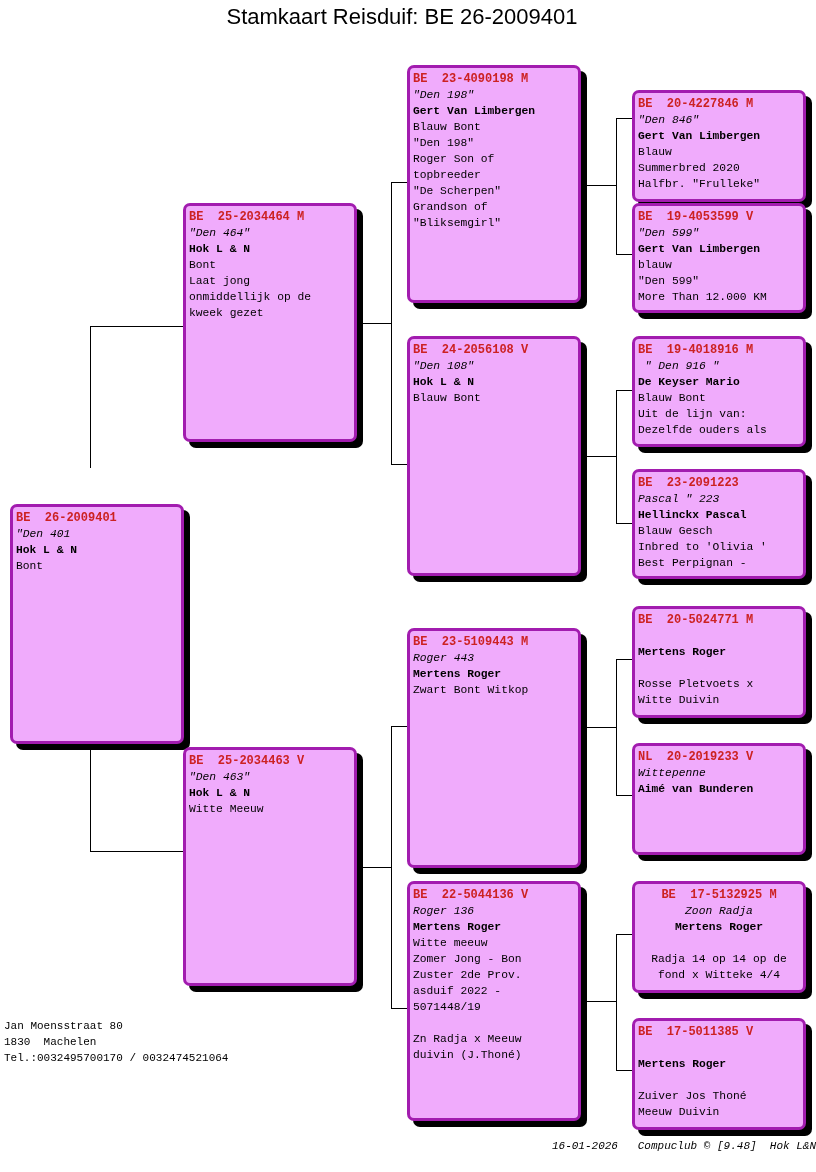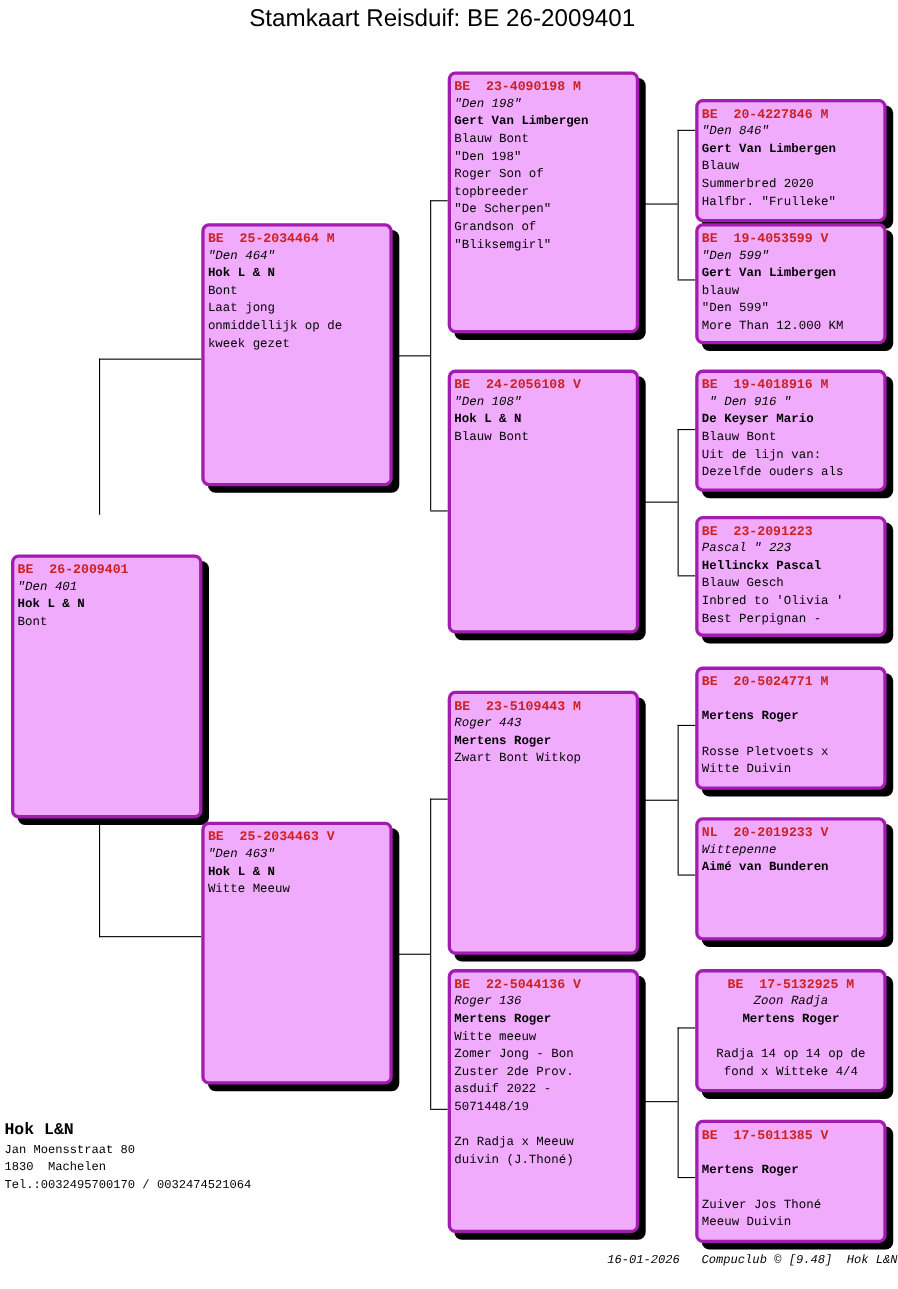--- a/index.html
+++ b/index.html
@@ -185,19 +185,18 @@
 <div class="card" style="left:632px; top:1018px; width:174px; height:112px;">
   <div class="line ring">BE  17-5011385 V</div>
   <div class="line nick"></div>
   <div class="line owner">Mertens Roger</div>
   <div class="line"></div>
   <div class="line">Zuiver Jos Thoné</div>
   <div class="line">Meeuw Duivin</div>
 </div>
 
 <div class="loft">
-  <div class="loft-name">Hok L&amp;N</div>
   <div class="loft-line">Jan Moensstraat 80</div>
   <div class="loft-line">1830  Machelen</div>
   <div class="loft-line">Tel.:0032495700170 / 0032474521064</div>
 </div>
 
 <div class="footer">16-01-2026   Compuclub © [9.48]  Hok L&amp;N</div>
 
 </body></html>

